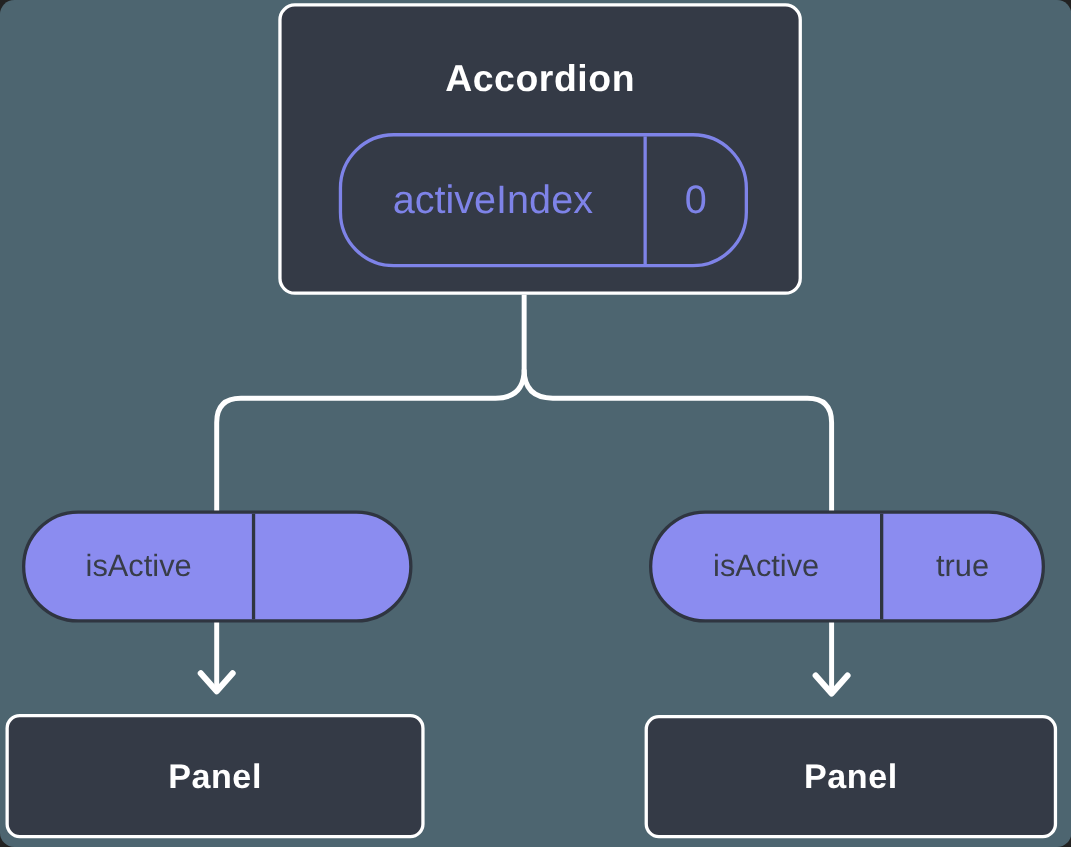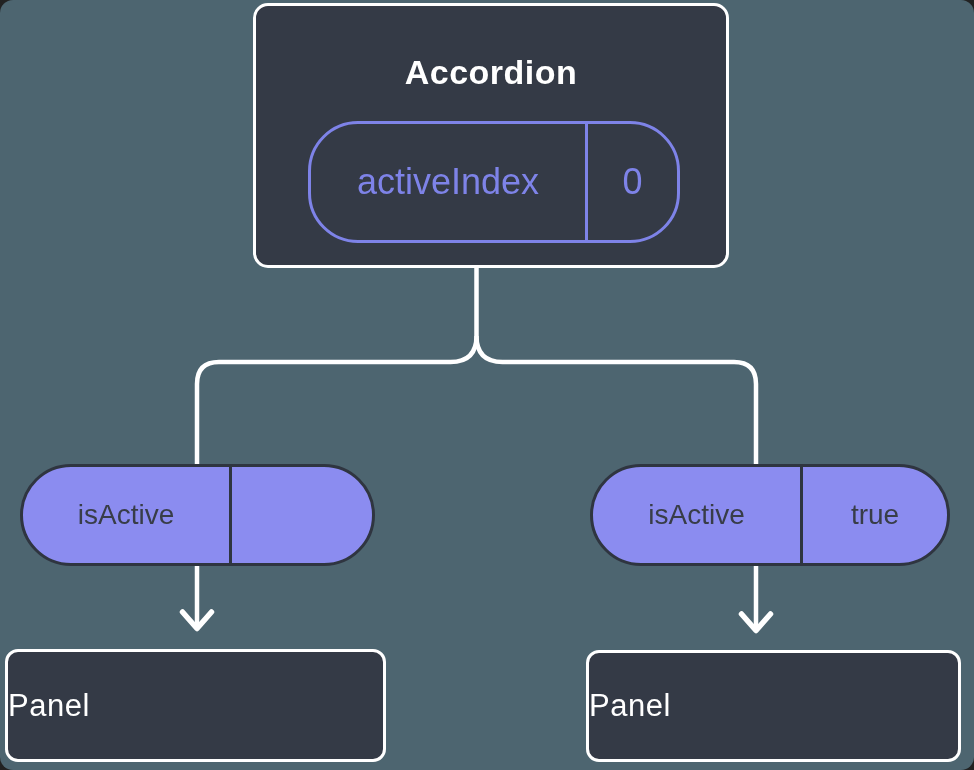--- a/index.html
+++ b/index.html
@@ -103,22 +103,23 @@
     justify-content: center;
   }
   .state-pill-left  { left: 20px;  width: 355px; }
   .state-pill-left  .seg-name { flex: 0 0 206px; }
   .state-pill-right { left: 590px; width: 360px; }
   .state-pill-right .seg-name { flex: 0 0 207px; }
   .panel-box {
     border-radius: 13px;
     display: flex;
     align-items: center;
+    justify-content: center;
     font-size: 31px;
-    font-weight: 400;
+    font-weight: 700;
     letter-spacing: 0.5px;
     color: var(--title-text, #ffffff);
   }
   .panel-box-left  { left: 5px;   top: 649px; width: 381px; height: 113px; }
   .panel-box-right { left: 586px; top: 650px; width: 375px; height: 112px; }
 </style>
 </head>
 <body>
 
 <div class="canvas">

